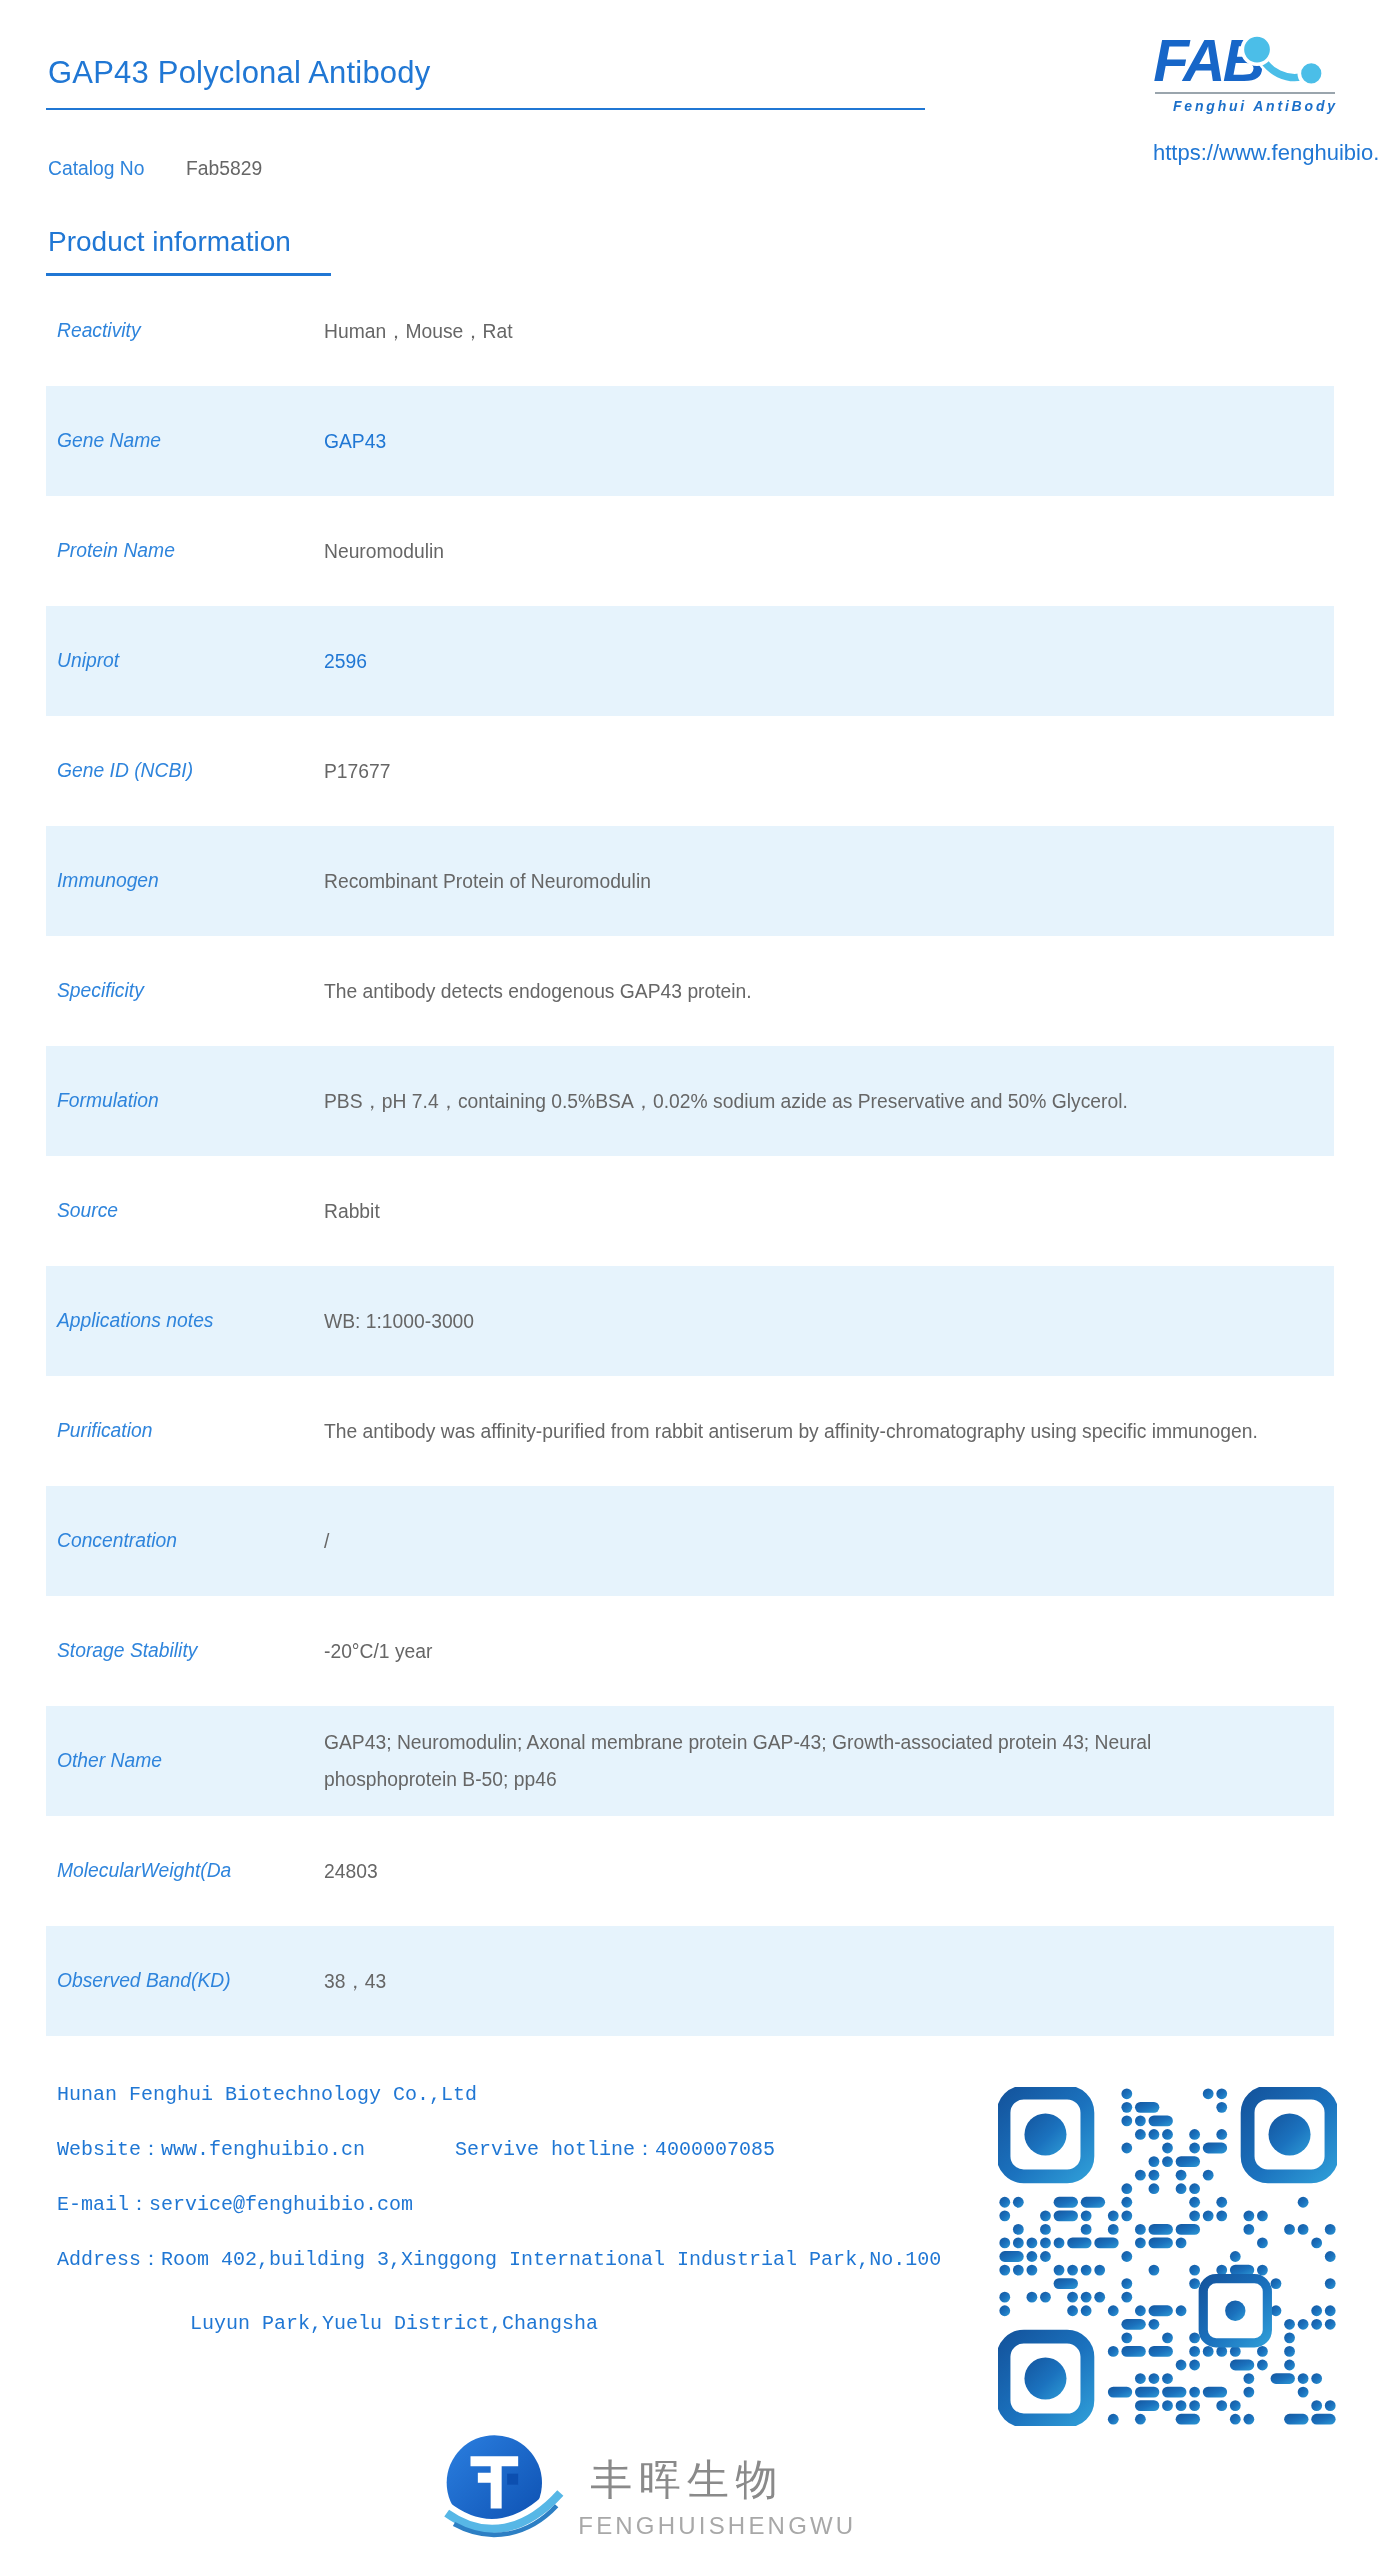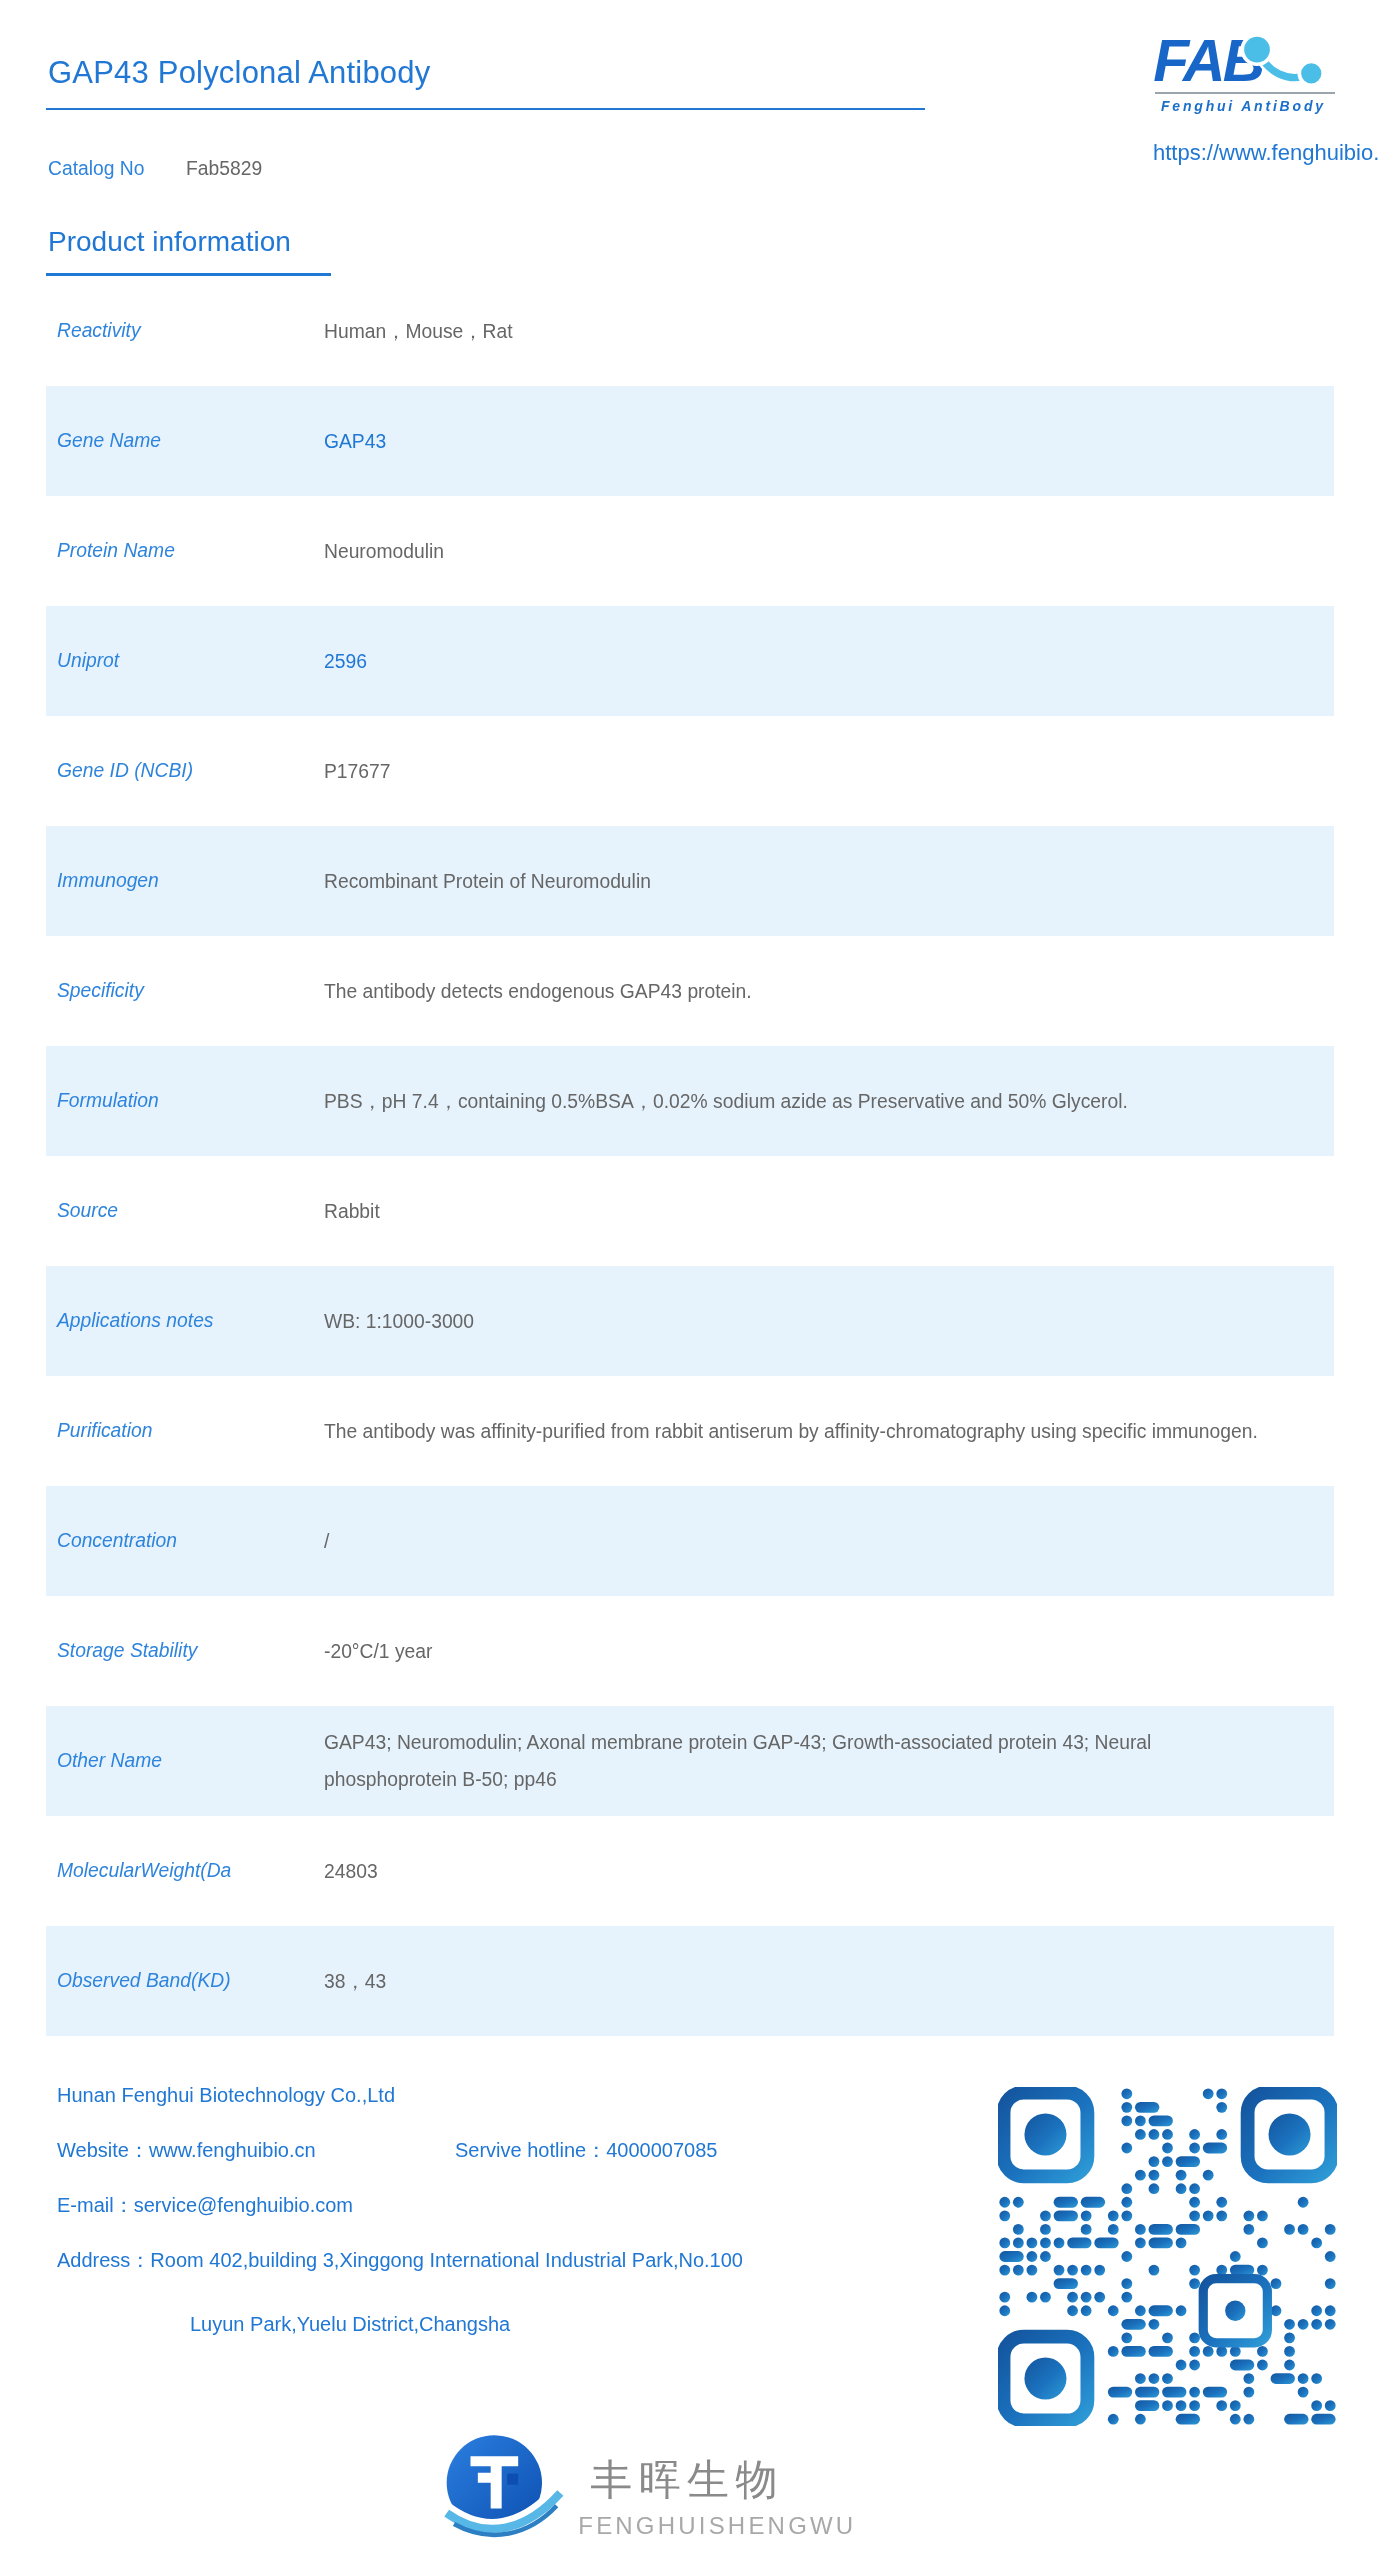--- a/index.html
+++ b/index.html
@@ -12,39 +12,39 @@
   .doc-title {
     position:absolute; left:48px; top:55px;
     font-size:31px; font-weight:400; color:#2077D4; letter-spacing:0.2px;
   }
   .title-rule { position:absolute; left:46px; top:108px; width:879px; height:1.8px; background:#2077D4; }
   .logo-block { position:absolute; left:1153px; top:33px; width:197px; }
   .logo-fab-svg { display:block; }
   .logo-rule { width:180px; height:1.8px; background:#9AA5AD; margin:1.8px 0 4.6px 1.8px; }
   .logo-subtitle {
     font-size:14px; font-weight:bold; font-style:italic; color:#1B6FC9;
-    letter-spacing:2.8px; white-space:nowrap; margin-left:8px;
+    letter-spacing:2.8px; white-space:nowrap; margin-left:20px;
   }
   .logo-url { font-size:22px; color:#2077D4; margin-top:26px; white-space:nowrap; }
   .catalog-line { position:absolute; left:48px; top:158px; font-size:19.3px; }
   .catalog-label { display:inline-block; width:138px; color:#2E84DC; }
   .catalog-value { color:#666666; }
   
   .section-title { position:absolute; left:48px; top:226px; font-size:28px; font-weight:400; color:#2077D4; }
   .section-rule { position:absolute; left:46px; top:273px; width:285px; height:2.8px; background:#2077D4; }
   
   .info-table { position:absolute; left:46px; top:276px; width:1288px; }
   .info-row { display:flex; align-items:center; height:110px; background:#ffffff; }
   .info-row.band { background:#E6F3FC; }
   .row-label { width:278px; padding-left:11px; font-size:19.3px; color:#2E84DC; flex:none;font-style:italic; }
   .row-value { flex:1; padding-right:51px; font-size:19.3px; color:#666666; line-height:37px; }
   .row-value.link { color:#2077D4; }
   
   .footer-info { position:absolute; left:57px; top:2081px; width:929px; font-size:20px; color:#2077D4; }
-  .footer-line { height:55px; line-height:28px; white-space:nowrap; }
+  .footer-line { height:55px; line-height:28px; white-space:nowrap;font-family:Liberation Mono, monospace; }
   .footer-website { display:inline-block; width:398px; }
   .footer-line.indent { padding-left:133px; height:64px; padding-top:9.2px; }
   .qr-wrap { position:absolute; left:998px; top:2087px; width:339px; height:339px; }
   
   .brand-footer {
     position:absolute; left:0; top:2432px; width:100%;
     display:flex; justify-content:center; align-items:center;
   }
   .brand-inner { display:flex; align-items:flex-start; margin-right:81px; }
   .brand-text { margin-left:14.7px; padding-top:20px; }

